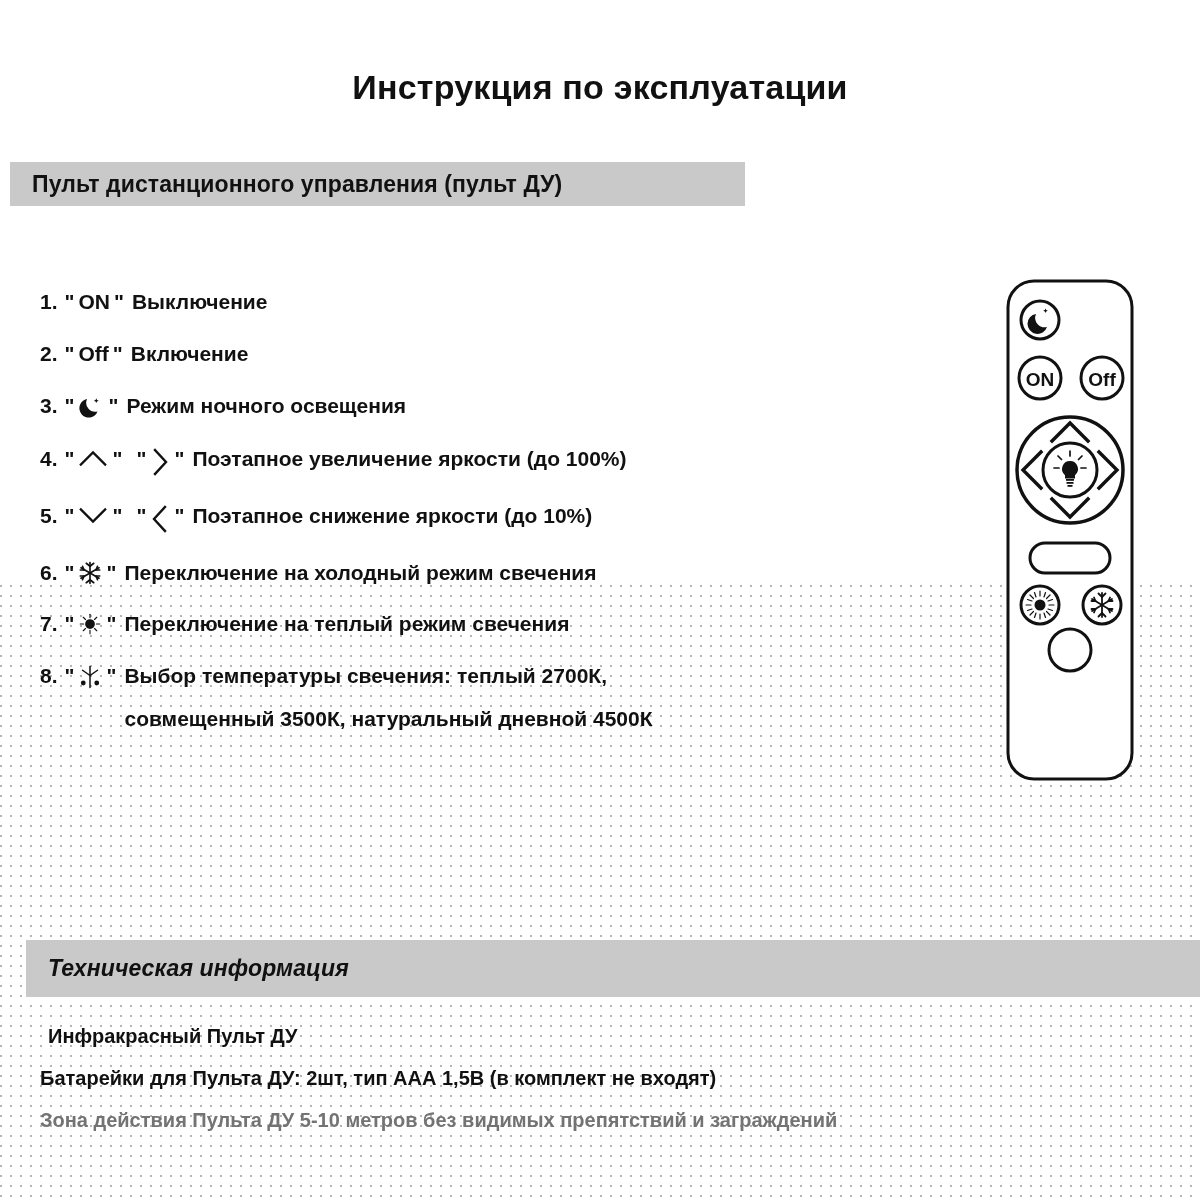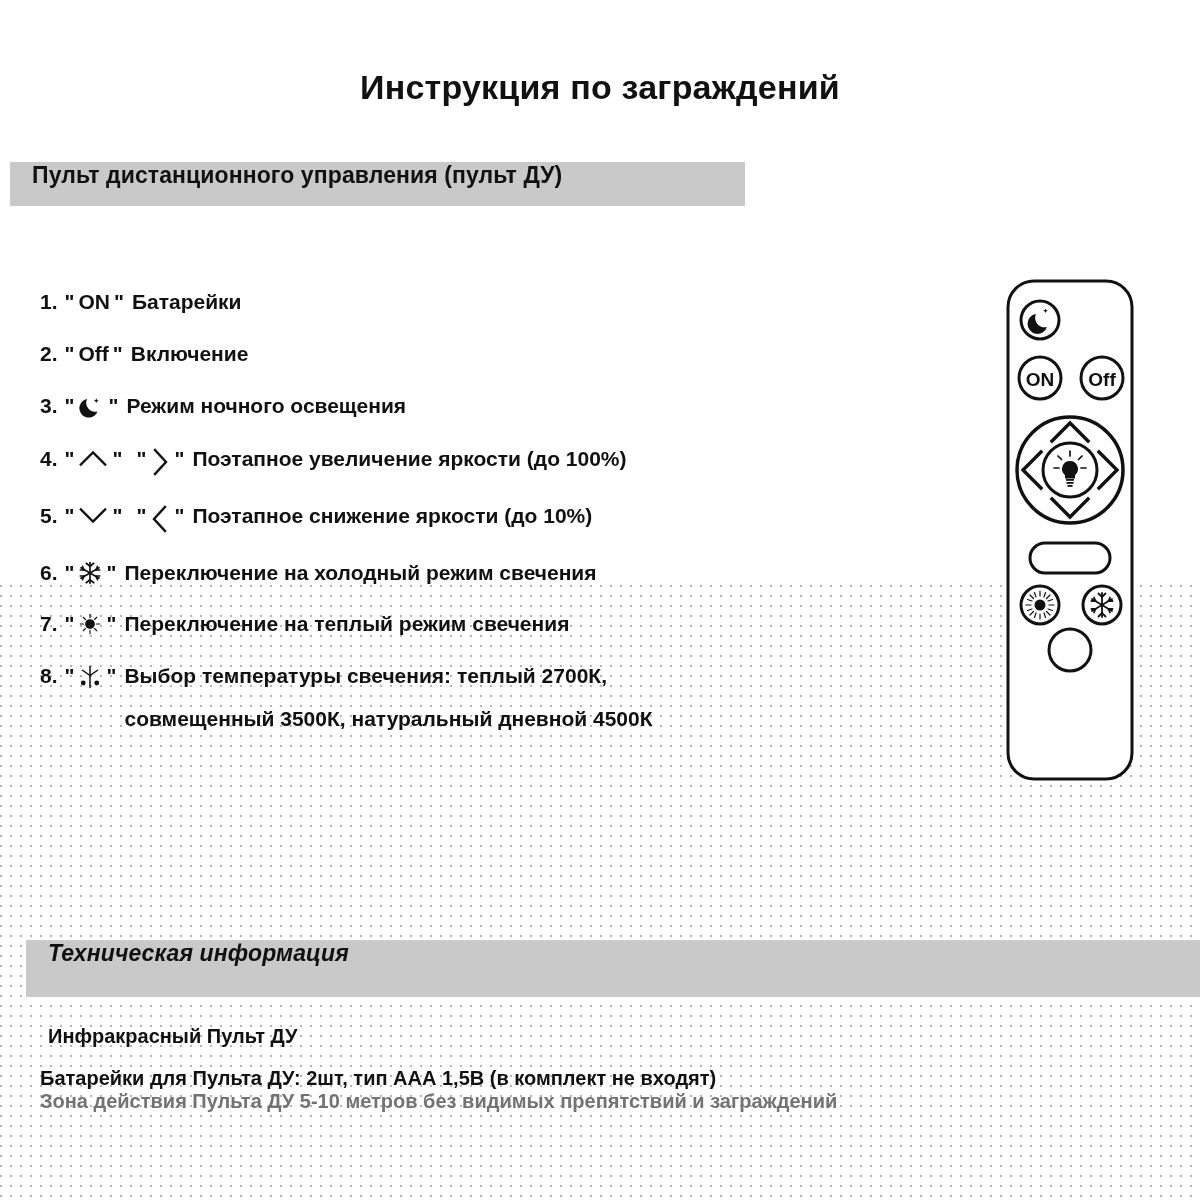--- a/index.html
+++ b/index.html
@@ -36,20 +36,21 @@
     font-size: 34px;
     font-weight: bold;
     letter-spacing: 0.2px;
     color: #111111;
   }
 
   .band {
     position: absolute;
     background: #c9c9c9;
     display: flex;
+    align-items: center;
   }
   .band-label {
     font-size: 23px;
     font-weight: bold;
     color: #111111;
     padding-left: 22px;
     letter-spacing: 0.1px;
   }
 
   #band-remote { left: 10px; top: 162px; width: 735px; height: 44px; }
@@ -93,34 +94,34 @@
     top: 275px;
     width: 160px;
     height: 510px;
     z-index: 6;
   }
   .remote-wrap svg { display: block; }
 </style>
 </head>
 <body>
 
-<div class="page-title">Инструкция по заграждений</div>
+<div class="page-title">Инструкция по эксплуатации</div>
 
 <div class="band" id="band-remote">
   <span class="band-label">Пульт дистанционного управления (пульт ДУ)</span>
 </div>
 
 <div class="list">
 
   <div class="item">
     <span class="num">1.</span>
     <span class="q">"</span>
     <span class="glyph">ON</span>
     <span class="q">"</span>
-    <span class="txt">Батарейки</span>
+    <span class="txt">Выключение</span>
   </div>
 
   <div class="item">
     <span class="num">2.</span>
     <span class="q">"</span>
     <span class="glyph">Off</span>
     <span class="q">"</span>
     <span class="txt">Включение</span>
   </div>
 
@@ -340,15 +341,15 @@
 </div>
 
 <div class="halftone"></div>
 
 <div class="band" id="band-tech">
   <span class="band-label">Техническая информация</span>
 </div>
 
 <div style="position:absolute; left:40px; top:1025px; width:1140px; z-index:6;">
   <div style="font-size:20px; font-weight:bold; color:#111; margin-bottom:19px;margin-left:8px;">Инфракрасный Пульт ДУ</div>
-  <div style="font-size:20px; font-weight:bold; color:#111; ">Батарейки для Пульта ДУ: 2шт, тип ААА 1,5В (в комплект не входят)</div>
+  <div style="font-size:20px; font-weight:bold; color:#111; margin-bottom:19px;">Батарейки для Пульта ДУ: 2шт, тип ААА 1,5В (в комплект не входят)</div>
   <div style="font-size:20px; font-weight:bold; color:#737373;">Зона действия Пульта ДУ 5-10 метров без видимых препятствий и заграждений</div>
 </div>
 
 </body></html>

